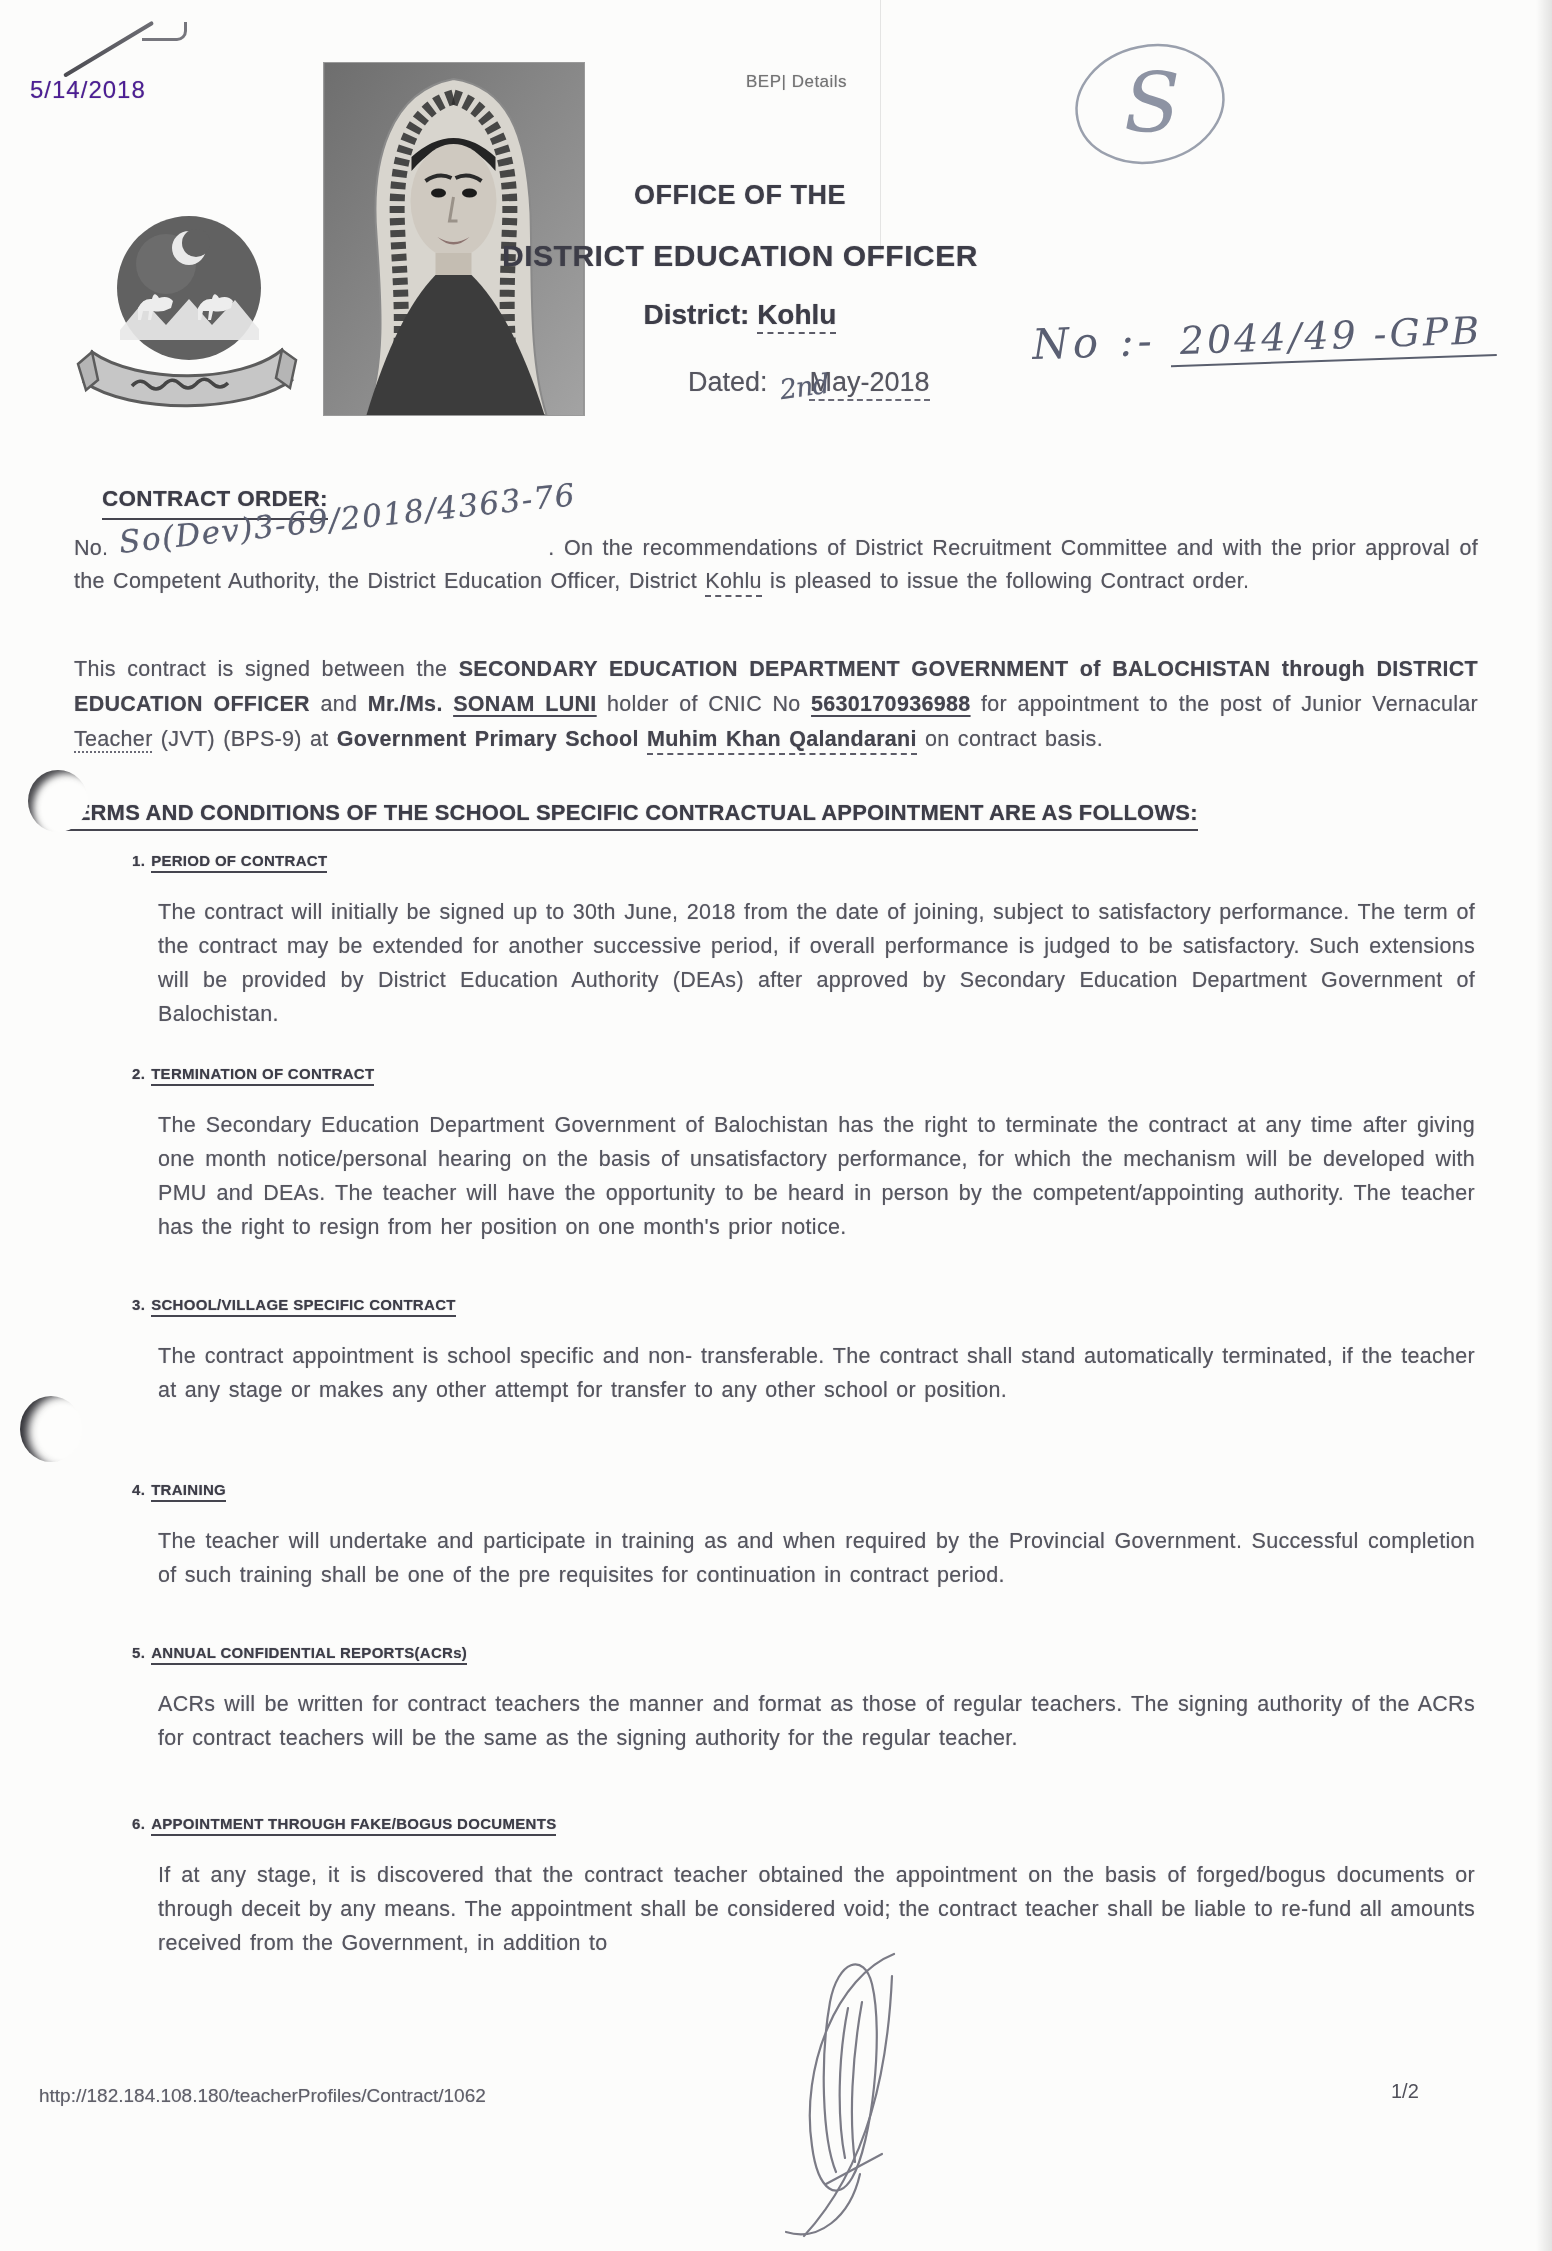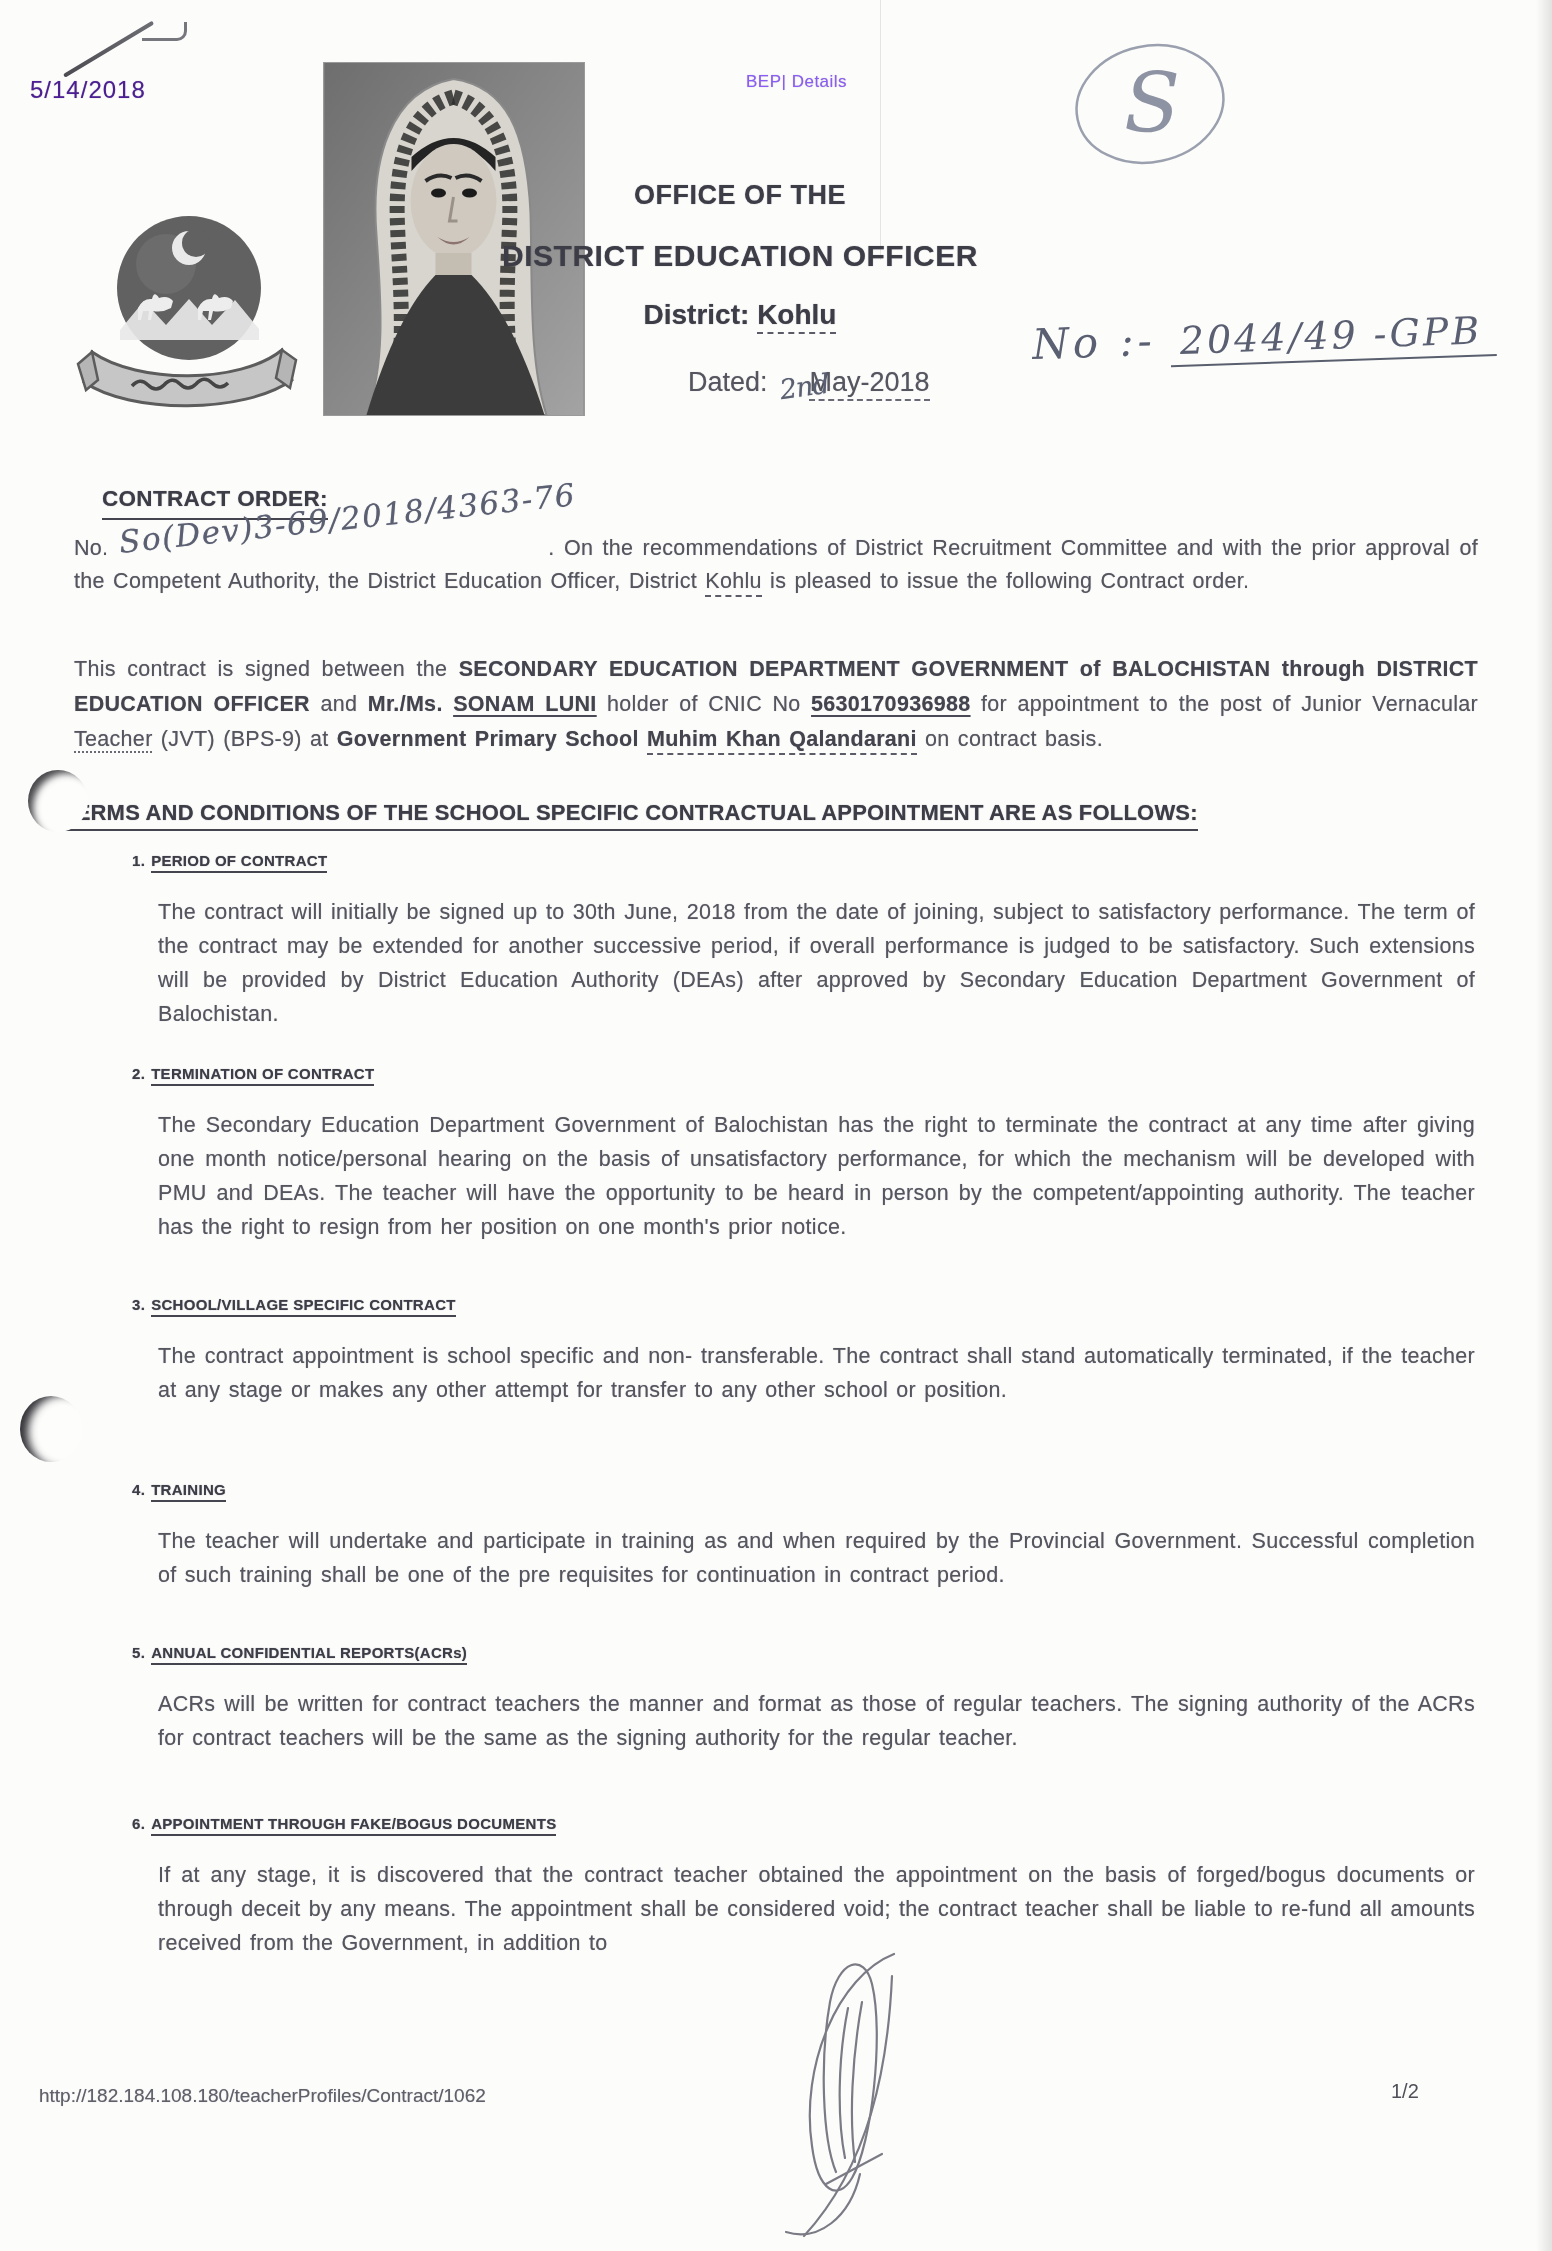--- a/index.html
+++ b/index.html
@@ -16,21 +16,21 @@
 
   .scan-date{position:absolute;left:30px;top:76px;font-size:24px;color:#4c1d95;letter-spacing:1px;
     text-shadow:0 0 1px rgba(90,90,100,.6);}
   .pen-slash{position:absolute;left:64px;top:74px;width:104px;height:4px;background:linear-gradient(90deg,#4c4c52,#6d6d74);
     transform:rotate(-31deg);transform-origin:left center;border-radius:2px;}
   .pen-hook{position:absolute;left:142px;top:22px;width:42px;height:16px;border-right:3px solid #55555e;
     border-bottom:3px solid #55555e;border-radius:0 0 10px 0;opacity:.8;}
 
   .photo{position:absolute;left:323px;top:62px;width:260px;height:352px;border:1px solid #9a9a9a;background:#888;}
 
-  .bep{position:absolute;left:746px;top:72px;font-size:17px;color:#8b5cf6;letter-spacing:.5px;
+  .bep{position:absolute;left:746px;top:72px;font-size:17px;color:#737373;letter-spacing:.5px;
     text-shadow:0 0 1px rgba(106,106,116,.5);}
 
   .circled{position:absolute;left:1062px;top:28px;width:180px;height:158px;}
 
   .emblem{position:absolute;left:76px;top:204px;width:224px;height:208px;}
 
   .title-block{position:absolute;left:420px;top:180px;width:640px;text-align:center;}
   .office1{font-size:27px;letter-spacing:.5px;}
   .office2{font-size:30px;margin-top:28px;letter-spacing:.5px;}
   .district-line{font-size:28px;margin-top:26px;}

